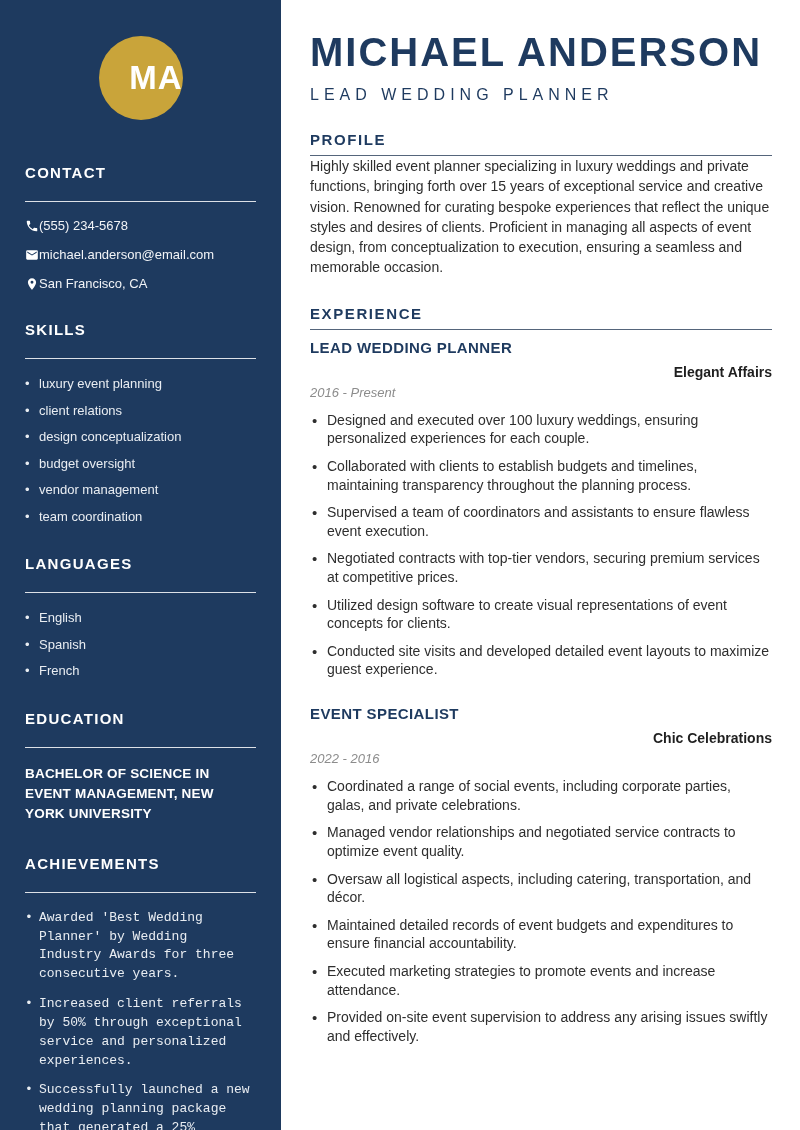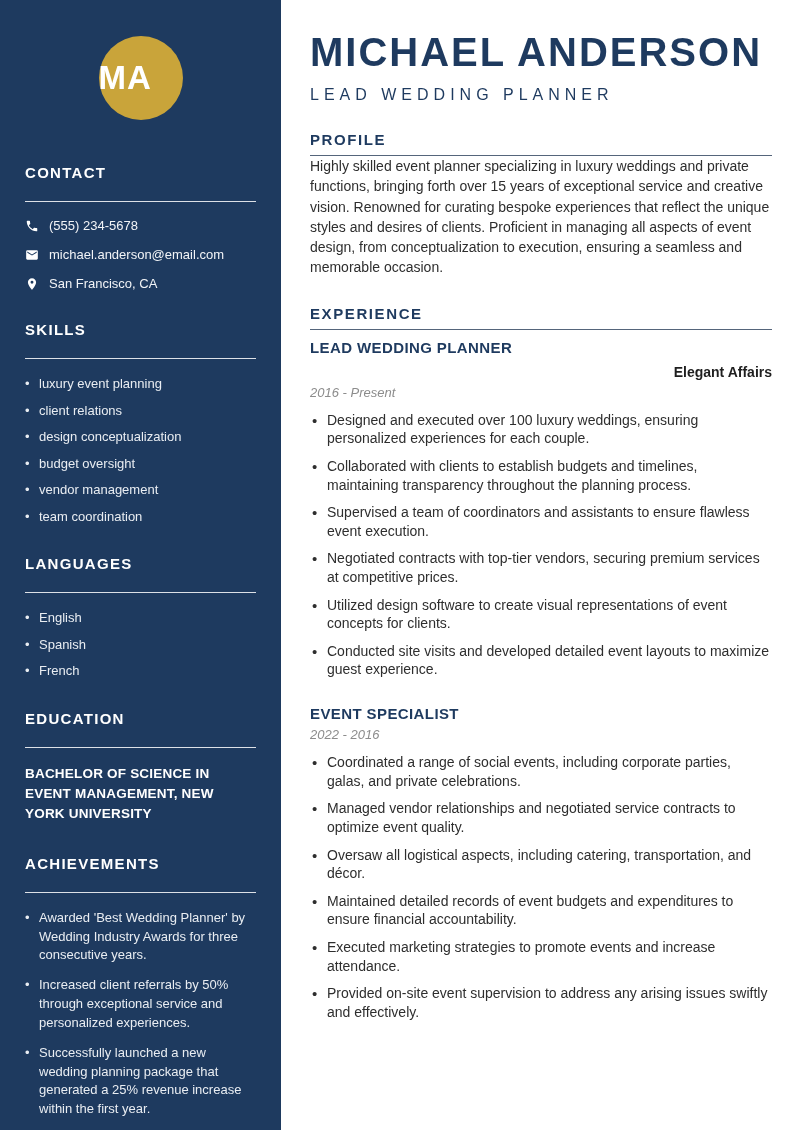--- a/index.html
+++ b/index.html
@@ -12,44 +12,44 @@
 
   
   .sidebar {
     flex: 0 0 281px; width: 281px;
     background: #1e3a5f; color: #ffffff;
     padding: 36px 25px 40px 25px;
   }
   .avatar {
     width: 84px; height: 84px; border-radius: 50%;
     background: #c9a43a; color: #ffffff;
-    display: flex; align-items: center; justify-content: flex-start;
+    display: flex; align-items: center; justify-content: flex-end;
     font-size: 33px; font-weight: 700; letter-spacing: 1px;
     margin: 0 auto 44px auto;
   }
   .side-section { margin-bottom: 30px; }
   .side-title {
     font-size: 15px; font-weight: 700; letter-spacing: 1.3px;
     padding-bottom: 20px; margin-bottom: 16px;
     border-bottom: 1px solid rgba(255,255,255,0.85);
   }
   .contact-item {
-    display: flex; align-items: flex-start; gap: 10px;
+    display: flex; align-items: flex-start; 
     margin-bottom: 14px; font-size: 13px; color: #f2f4f7;
   }
   .cicon { flex: 0 0 14px; width: 14px; height: 14px; margin-top: 1px; }
   .cicon svg { width: 14px; height: 14px; fill: #ffffff; display: block; }
   .side-list { list-style: none; }
   .side-list li {
     position: relative; padding-left: 14px;
     font-size: 13px; color: #e9edf2; margin-bottom: 9px; line-height: 1.35;
   }
   .side-list li::before { content: "•"; position: absolute; left: 0; }
   .degree { font-size: 13.5px; font-weight: 700; line-height: 1.5; letter-spacing: 0.2px; }
-  .ach-list li { margin-bottom: 11px; line-height: 1.45; }
+  .ach-list li { margin-bottom: 11px; line-height: 1.45; font-family: Liberation Mono, monospace; }
 
   
   .main { flex: 1; background: #ffffff; color: #2e2e2e; padding: 30px 28px 40px 29px; }
   .name { font-size: 40px; font-weight: 700; color: #1e3a5f; letter-spacing: 2px; }
   .job-title { font-size: 16px; font-weight: 500; color: #1e3a5f; letter-spacing: 5px; margin-top: 11px; }
   .main-title {
     font-size: 15px; font-weight: 700; color: #1e3a5f; letter-spacing: 1.6px;
     padding-bottom: 7px; border-bottom: 1px solid #55657b;
     margin-top: 27px; 
   }
@@ -160,20 +160,21 @@
         <li>Collaborated with clients to establish budgets and timelines, maintaining transparency throughout the planning process.</li>
         <li>Supervised a team of coordinators and assistants to ensure flawless event execution.</li>
         <li>Negotiated contracts with top-tier vendors, securing premium services at competitive prices.</li>
         <li>Utilized design software to create visual representations of event concepts for clients.</li>
         <li>Conducted site visits and developed detailed event layouts to maximize guest experience.</li>
       </ul>
     </div>
 
     <div class="job">
       <div class="role">EVENT SPECIALIST</div>
+      <div class="company">Chic Celebrations</div>
       <div class="dates">2022 - 2016</div>
       <ul class="bullets">
         <li>Coordinated a range of social events, including corporate parties, galas, and private celebrations.</li>
         <li>Managed vendor relationships and negotiated service contracts to optimize event quality.</li>
         <li>Oversaw all logistical aspects, including catering, transportation, and décor.</li>
         <li>Maintained detailed records of event budgets and expenditures to ensure financial accountability.</li>
         <li>Executed marketing strategies to promote events and increase attendance.</li>
         <li>Provided on-site event supervision to address any arising issues swiftly and effectively.</li>
       </ul>
     </div>

